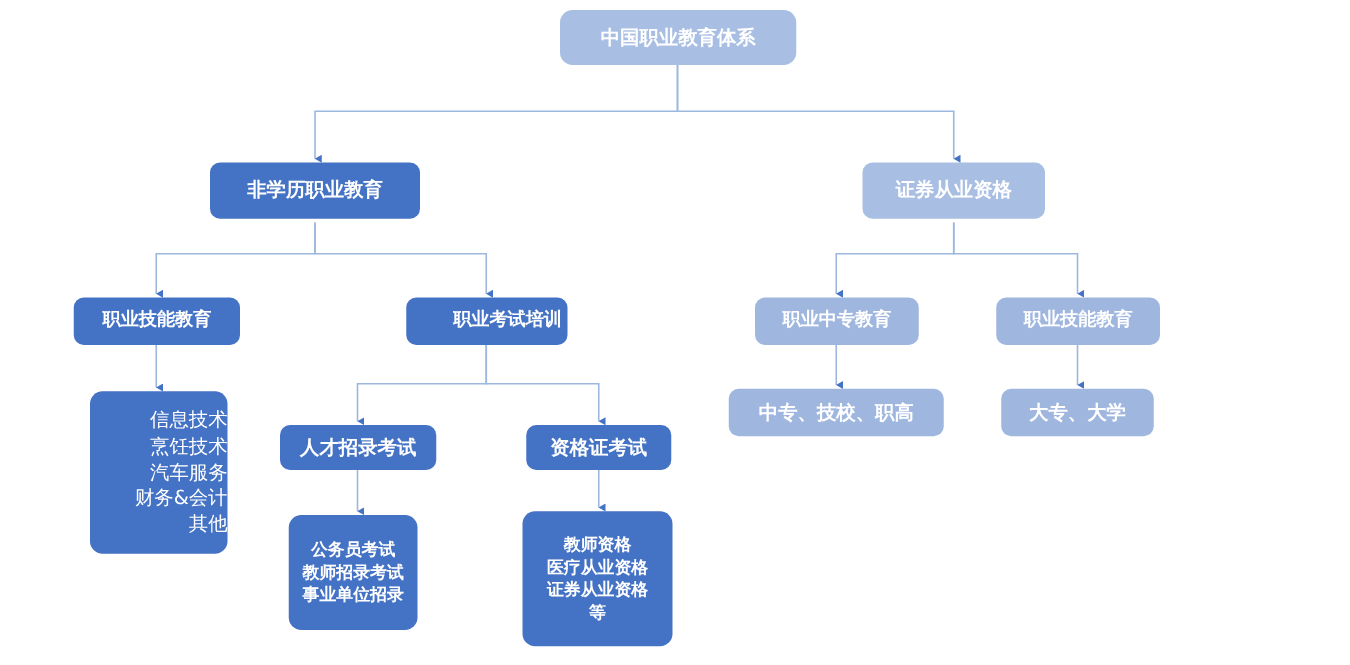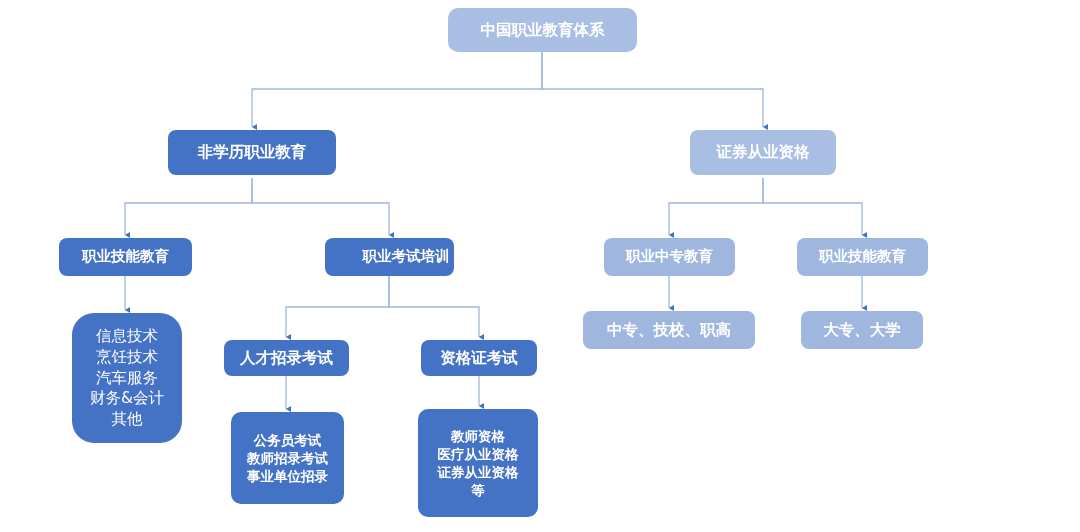--- a/index.html
+++ b/index.html
@@ -46,21 +46,21 @@
   .bold{ font-weight:bold; }
   .reg{ font-weight:normal; }
 
   .node .line{ line-height:1.34; display:block; }
 
   
   .t15{ font-size:15.5px; }
   .t14{ font-size:14.5px; }
   .t135{ font-size:13.5px; }
 
-  .r14{ border-radius:22px; }
+  .r14{ border-radius:10px;align-items:flex-end; }
   .r10{ border-radius:10px; }
   .r8{ border-radius:8px; }
 </style>
 </head>
 <body>
 
 <div id="canvas">
 
   <svg id="connectors" viewBox="0 0 1080 532" width="1080" height="532" xmlns="http://www.w3.org/2000/svg">
     <defs>
@@ -143,21 +143,21 @@
   </div>
 
   <div class="node fill-mid r8 bold t15" style="left:583px; top:311px; width:172px; height:38px;">
     <span class="line">中专、技校、职高</span>
   </div>
 
   <div class="node fill-mid r8 bold t15" style="left:801px; top:311px; width:122px; height:38px;">
     <span class="line">大专、大学</span>
   </div>
 
-  <div class="node fill-leaf r10 bold t135" style="left:231px; top:412px; width:113px; height:92px;">
+  <div class="node fill-leaf r10 bold t135" style="left:231px; top:412px; width:103px; height:92px;">
     <span class="line">公务员考试</span>
     <span class="line">教师招录考试</span>
     <span class="line">事业单位招录</span>
   </div>
 
   <div class="node fill-leaf r10 bold t135" style="left:418px; top:409px; width:120px; height:108px;">
     <span class="line">教师资格</span>
     <span class="line">医疗从业资格</span>
     <span class="line">证券从业资格</span>
     <span class="line">等</span>

